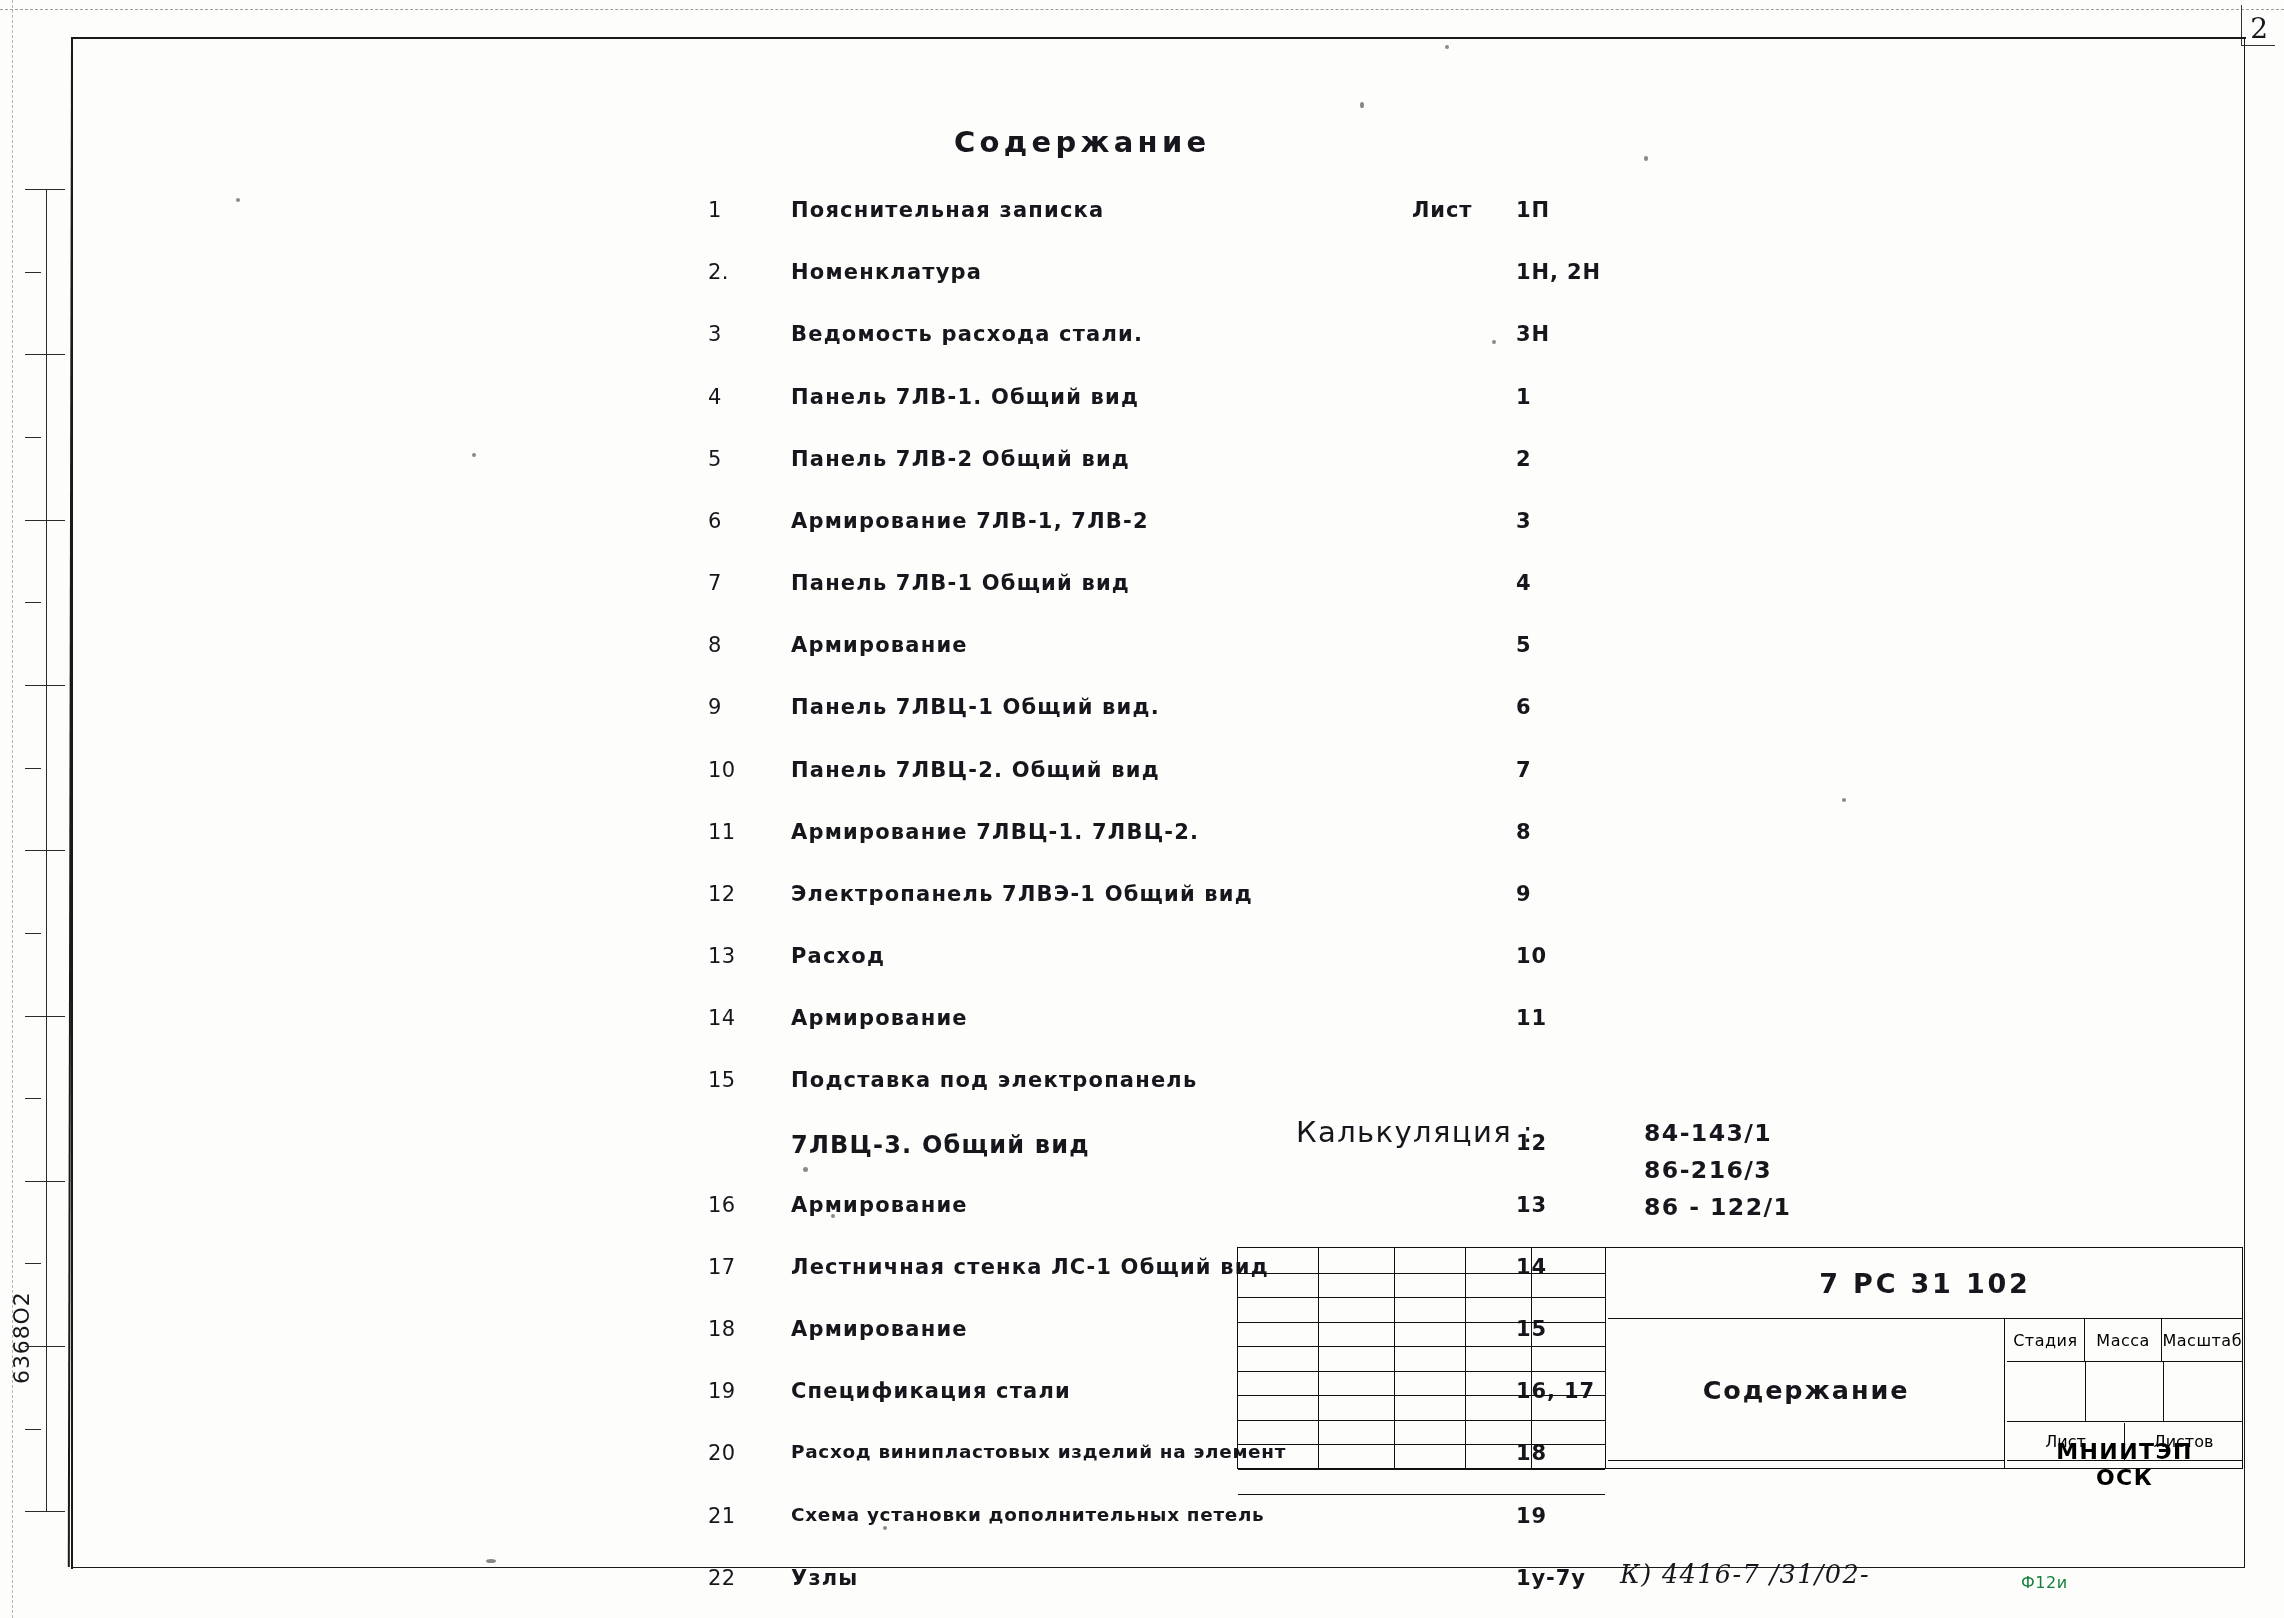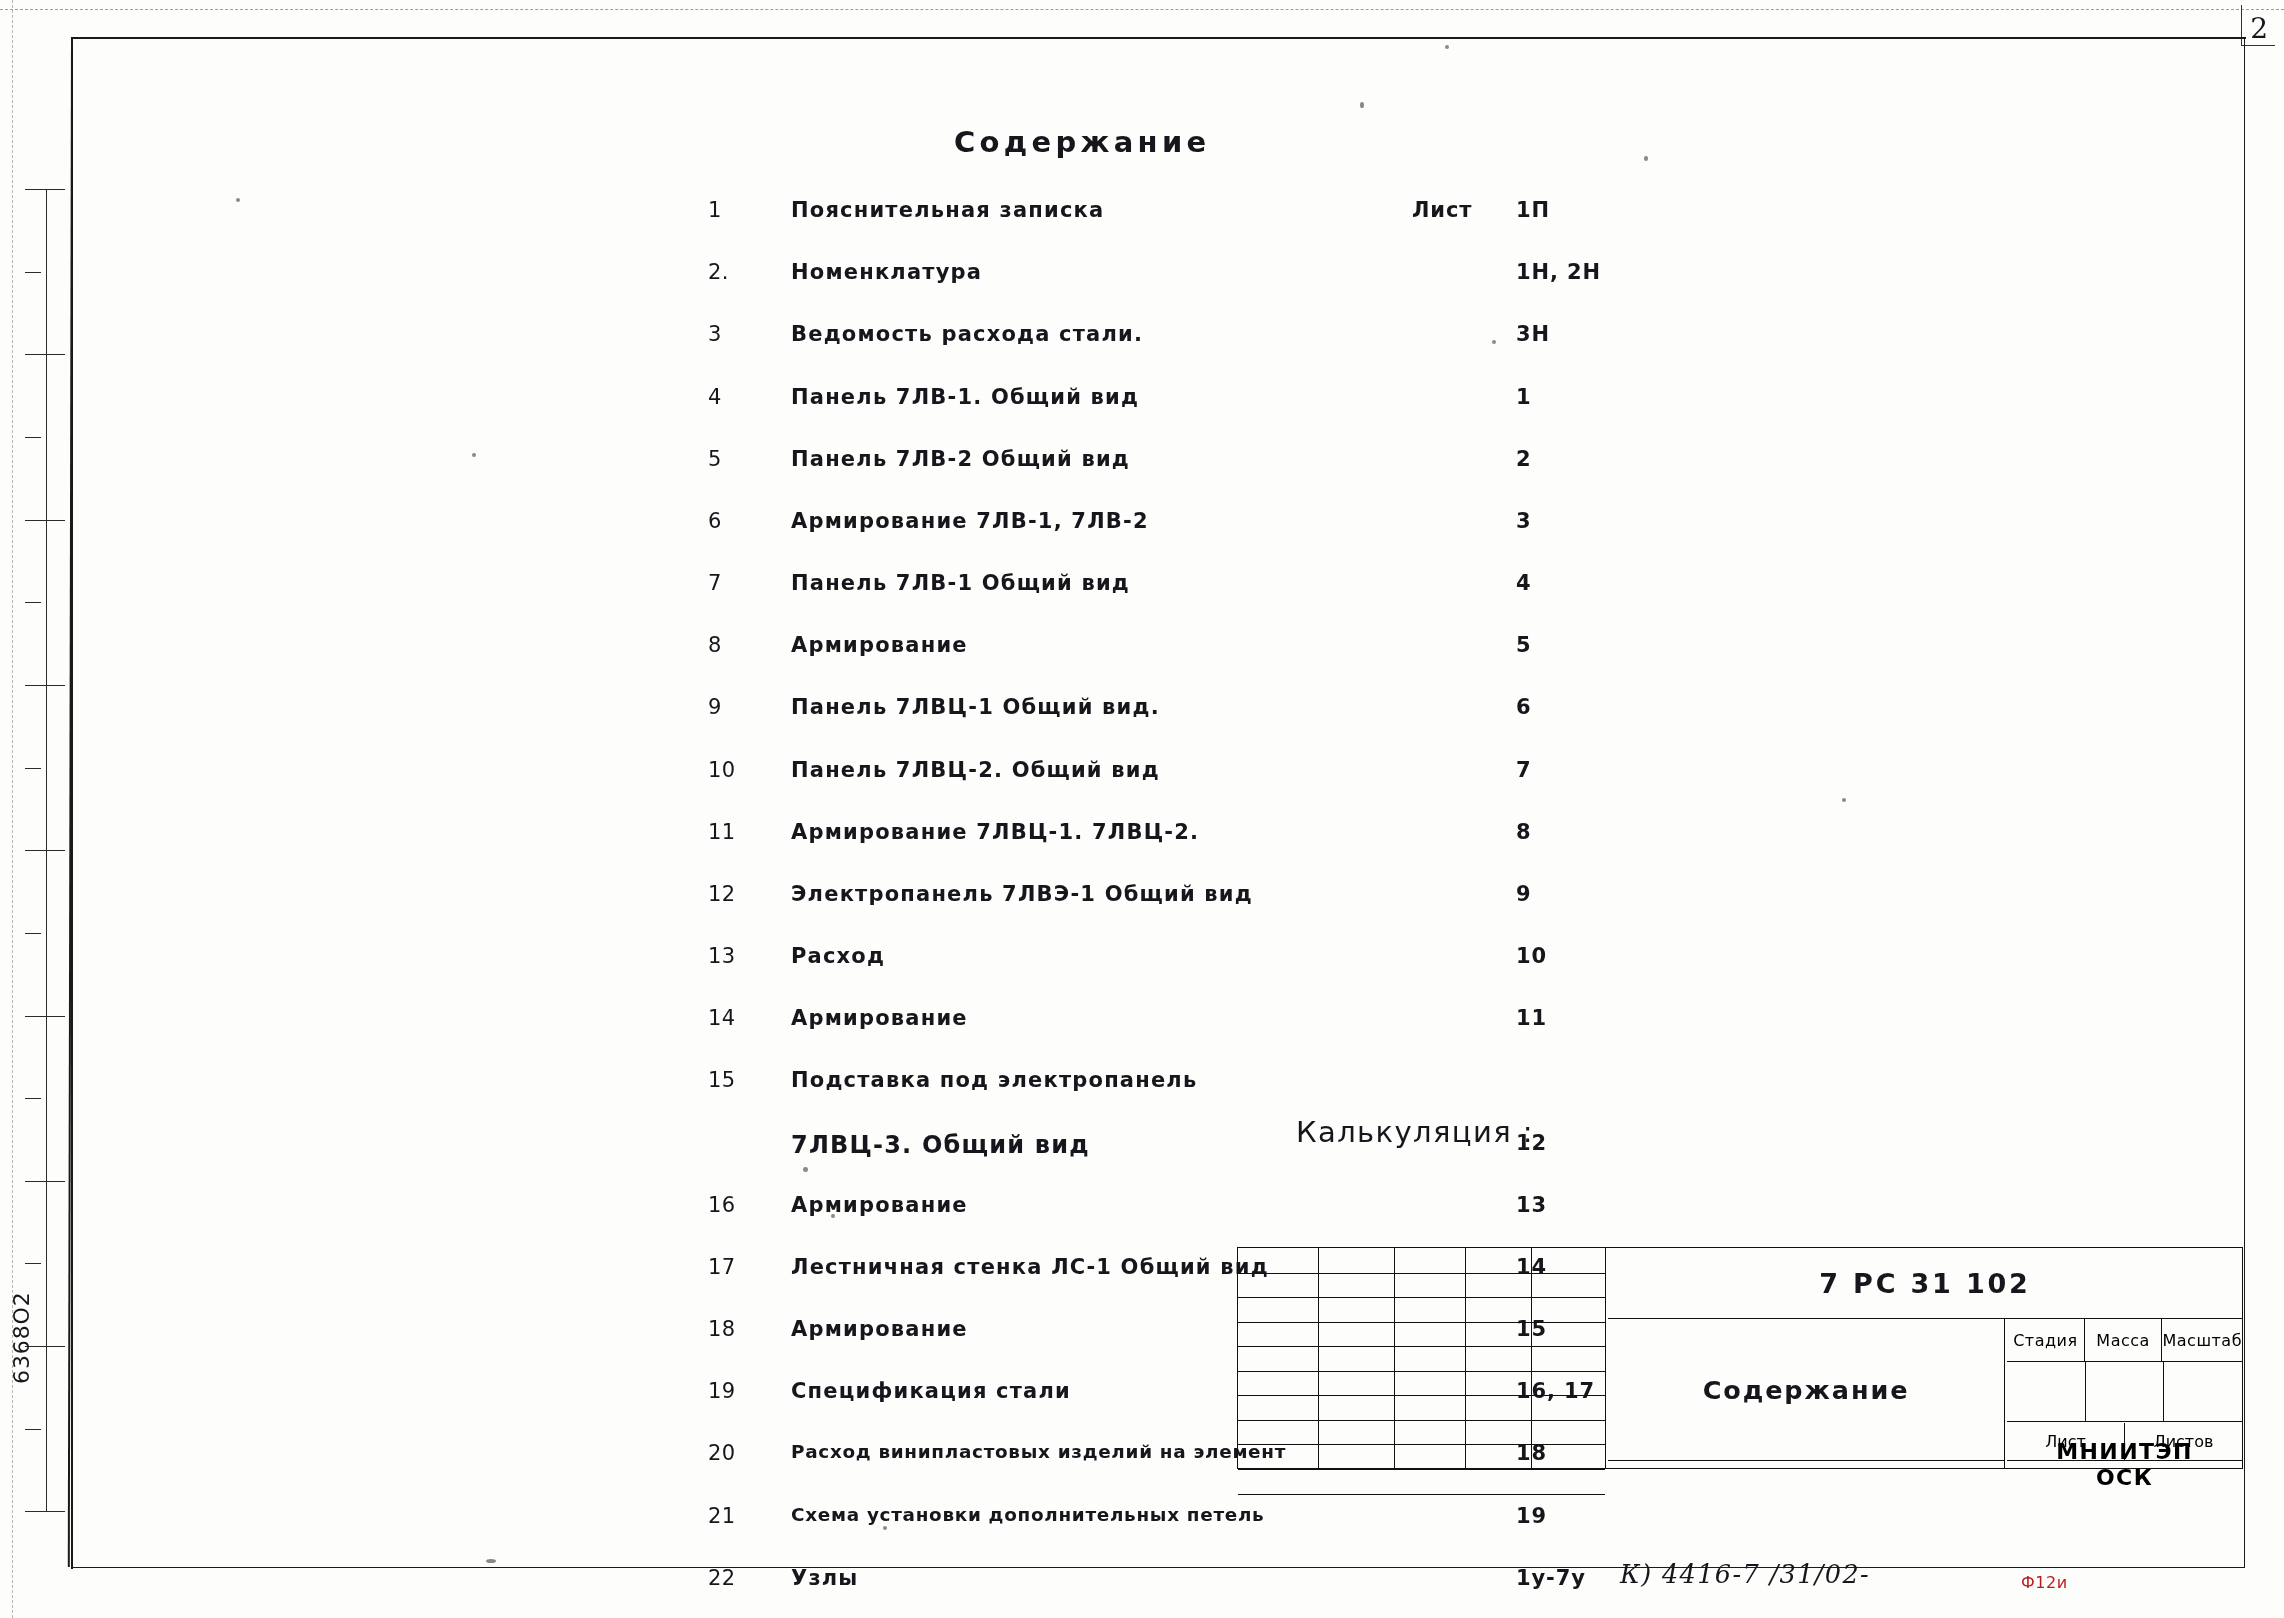--- a/index.html
+++ b/index.html
@@ -360,21 +360,21 @@
     letter-spacing: 1.4px;
     color: #16161c;
   }
   .bottom-note-small {
     position: absolute;
     left: 2021px;
     top: 1573px;
     font-family: "DejaVu Sans", sans-serif;
     font-size: 16px;
     letter-spacing: 0.5px;
-    color: #b91c1c;
+    color: #15803d;
   }
 
   
   .speck {
     position: absolute;
     background: #2b2b2b;
     border-radius: 50%;
     opacity: .55;
   }
 </style>
@@ -551,20 +551,25 @@
 
     <div class="row" style="top:686px">
       <span class="hand num">22</span>
       <span class="hand name">Узлы</span>
       <span class="hand page">1у-7у</span>
     </div>
 
   </div>
 
   <div class="calc hand">Калькуляция :</div>
+  <div class="calc-rows hand">
+    <div>84-143/1</div>
+    <div>86-216/3</div>
+    <div>86 - 122/1</div>
+  </div>
 
   <div class="stamp">
 
     <div class="stamp-left">
       <div class="col" style="left:80px;"></div>
       <div class="col" style="left:156px;"></div>
       <div class="col" style="left:227px;"></div>
       <div class="col" style="left:293px;"></div>
       <div class="hrow" style="top:24.6px;"></div>
       <div class="hrow" style="top:49px;"></div>

